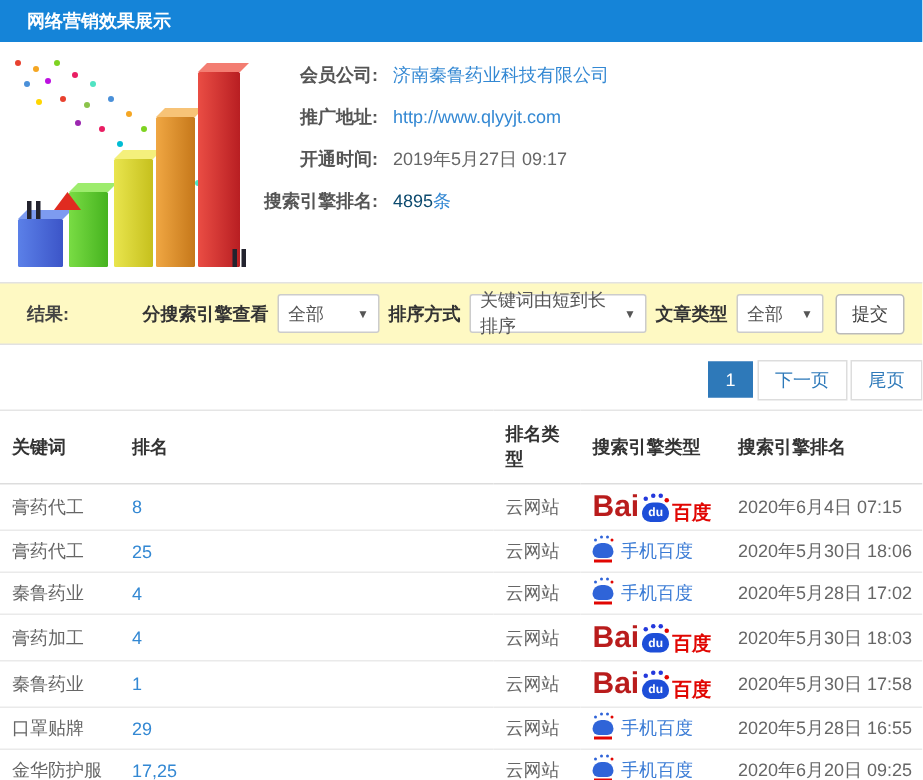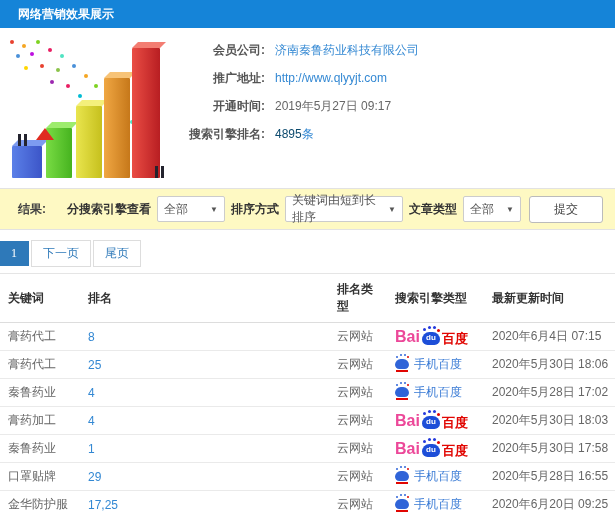--- a/index.html
+++ b/index.html
@@ -34,61 +34,61 @@
     border-bottom:12px solid #e02b20; }
   .arrow .stem { width:8px; height:14px; background:#e02b20; margin:0 auto; }
   .man { position:absolute; }
   .man .head { width:7px; height:7px; border-radius:50%; background:#23232e; margin:0 auto 1px; }
   .man .body { width:13px; height:20px; background:#23232e; border-radius:4px 4px 1px 1px; }
   .man .legs { display:flex; justify-content:space-between; width:9px; margin:0 auto; }
   .man .legs i { width:3px; height:12px; background:#23232e; }
   .man-1 { left:16px; bottom:38px; }
   .man-2 { left:153px; bottom:6px; }
 
-  .info-list { position:absolute; left:177px; top:8px; }
+  .info-list { position:absolute; left:164px; top:8px; }
   .info-row { display:flex; align-items:center; height:28px; }
   .info-label { width:88px; text-align:right; color:#555; font-weight:bold; margin-right:10px; white-space:nowrap; }
   .info-value { color:#666; }
   .info-value.link { color:#3388d3; cursor:pointer; }
   .rank-num { color:#0c4a6e; }
   .rank-unit { color:#3388d3; }
 
   
   .filterbar { display:flex; align-items:center; height:42px; background:#fef9c3;
     border-top:1px solid #e2e2e2; border-bottom:1px solid #e2e2e2; padding:0 12px; }
   .result-label { font-weight:bold; color:#444; margin-left:6px; }
   .spacer { flex:1; }
   .flt-label { font-weight:bold; color:#333; margin:0 6px; white-space:nowrap;text-align:right; }
   .select { display:inline-flex; align-items:center; justify-content:space-between;
     height:26px; background:#fff; border:1px solid #ccc; border-radius:2px;
     padding:0 6px; cursor:pointer; color:#555; }
   .select .caret { font-size:8px; color:#555; margin-left:8px; }
   .sel-engine { width:68px; } .sel-sort { width:118px; } .sel-article { width:58px; }
-  .submit-btn { height:27px; margin-left:8px; padding:0 24px; background:#fff;
+  .submit-btn { height:27px; margin-left:8px; padding:0 10px; background:#fff;
     border:1px solid #bbb; border-radius:3px; color:#444; font-size:12px; cursor:pointer; }
 
   
-  .pagination { text-align:left; padding:10px 0 6px;font-family:Liberation Serif, serif; }
+  .pagination { text-align:right; padding:10px 0 6px; }
   .pg { display:inline-block; border:1px solid #ddd; background:#fff; color:#2e79b9;
     padding:4px 11px; margin-left:-1px; cursor:pointer; font-size:12px; }
   .pg.active { background:#2e79b9; border-color:#2e79b9; color:#fff; }
 
   
   table { width:615px; border-collapse:collapse; table-layout:fixed; }
   col.c1{width:80px} col.c2{width:249px} col.c3{width:58px} col.c4{width:97px} col.c5{width:131px}
   th { text-align:left; font-weight:bold; color:#333; padding:7px 8px;
     border-top:1px solid #e5e5e5; border-bottom:1px solid #ddd; }
   td { padding:5px 8px; height:17px; border-top:1px solid #eaeaea; color:#666;
     white-space:nowrap; overflow:hidden; }
   tr:first-child td { border-top:none; }
   td.rank { color:#3388d3; }
 
   
   .bd { display:inline-flex; align-items:flex-end; font-weight:bold; line-height:1; }
-  .bd-bai { color:#ec4899; font-size:16px; }
+  .bd-bai { color:#b91c1c; font-size:20px; }
   .bd-paw { position:relative; width:18px; height:13px; background:#1d4ed8;
     border-radius:8px 8px 6px 6px; color:#fff; font-size:8px; font-weight:bold;
     display:inline-flex; align-items:center; justify-content:center; margin:0 2px; }
   .bd-paw::before { content:""; position:absolute; top:-4px; left:1px; width:3px; height:3px;
     border-radius:50%; background:#2439dc;
     box-shadow:5px -2px 0 #2439dc, 10px -2px 0 #2439dc, 14px 1px 0 #e10602; }
   .bd-cn { color:#e10602; font-size:13px; }
   .mbd { display:inline-flex; align-items:flex-start; color:#3a7bd5; }
   .m-paw { position:relative; width:14px; height:10px; background:#2f64d8;
     border-radius:7px 7px 5px 5px; margin:3px 5px 0 0; }
@@ -175,21 +175,21 @@
       <col class="c3">
       <col class="c4">
       <col class="c5">
     </colgroup>
   <thead>
       <tr>
         <th>关键词</th>
         <th>排名</th>
         <th>排名类型</th>
         <th>搜索引擎类型</th>
-        <th>最新更新时间</th>
+        <th>搜索引擎排名</th>
       </tr>
     </thead>
   <tbody>
       <tr>
         <td class="keyword">膏药代工</td>
         <td class="rank">8</td>
         <td class="rtype">云网站</td>
         <td class="engine"><span class="bd">
             <span class="bd-bai">Bai</span>
             <span class="bd-paw">du</span>

